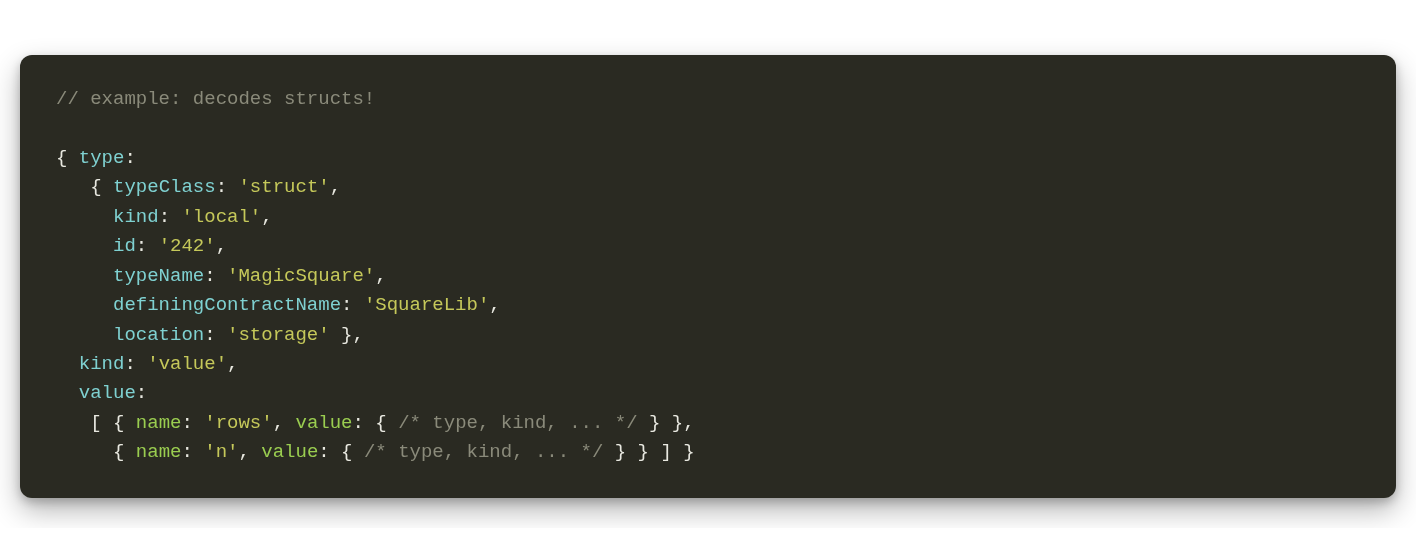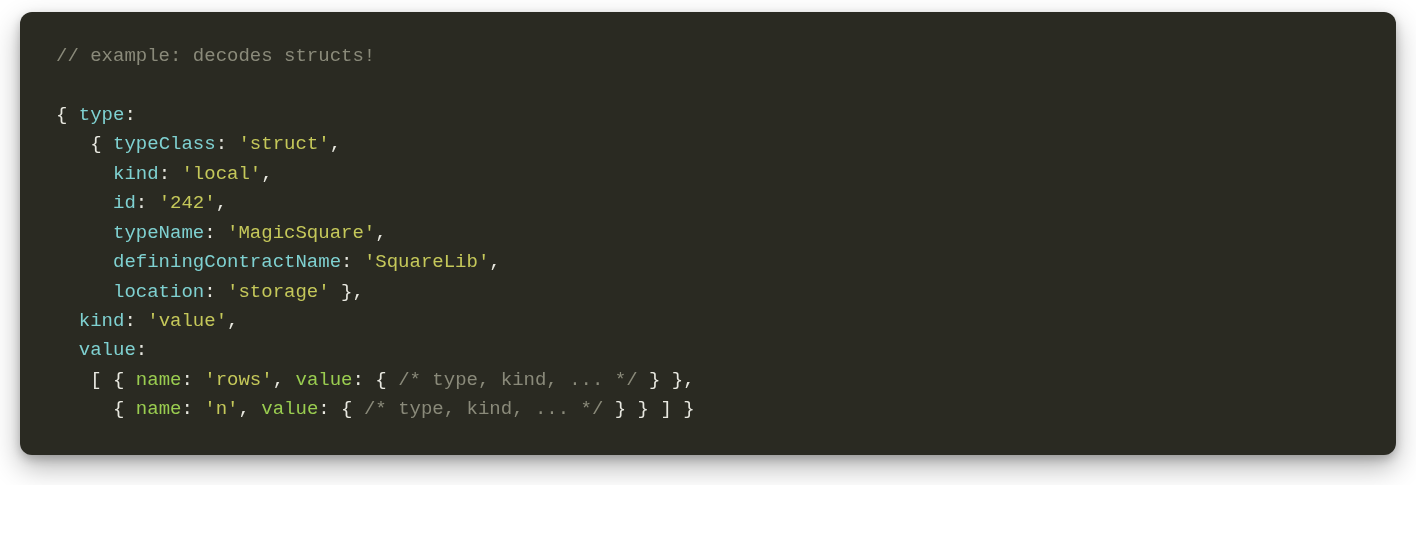--- a/index.html
+++ b/index.html
@@ -11,20 +11,21 @@
     .code-block {
       background: #2a2a22;
       border-radius: 12px;
       padding: 30px 36px;
       font-size: 19px;
       line-height: 1.55;
       box-shadow: 0 12px 28px rgba(0,0,0,0.3), 0 4px 10px rgba(0,0,0,0.2);
       white-space: pre;
       overflow-x: auto;
       color: #e8e8e0;
+      margin-top: 43px;
     }
     .comment { color: #8a8a7a; }
     .block-comment { color: #8a8a7a; }
     .punct   { color: #e8e8e0; }
     .struct  { color: #e8e8e0; }
     .key     { color: #7fd1d1; }
     .string  { color: #c5c85a; }
     .name    { color: #9acd50; }
   </style>
 </head>

